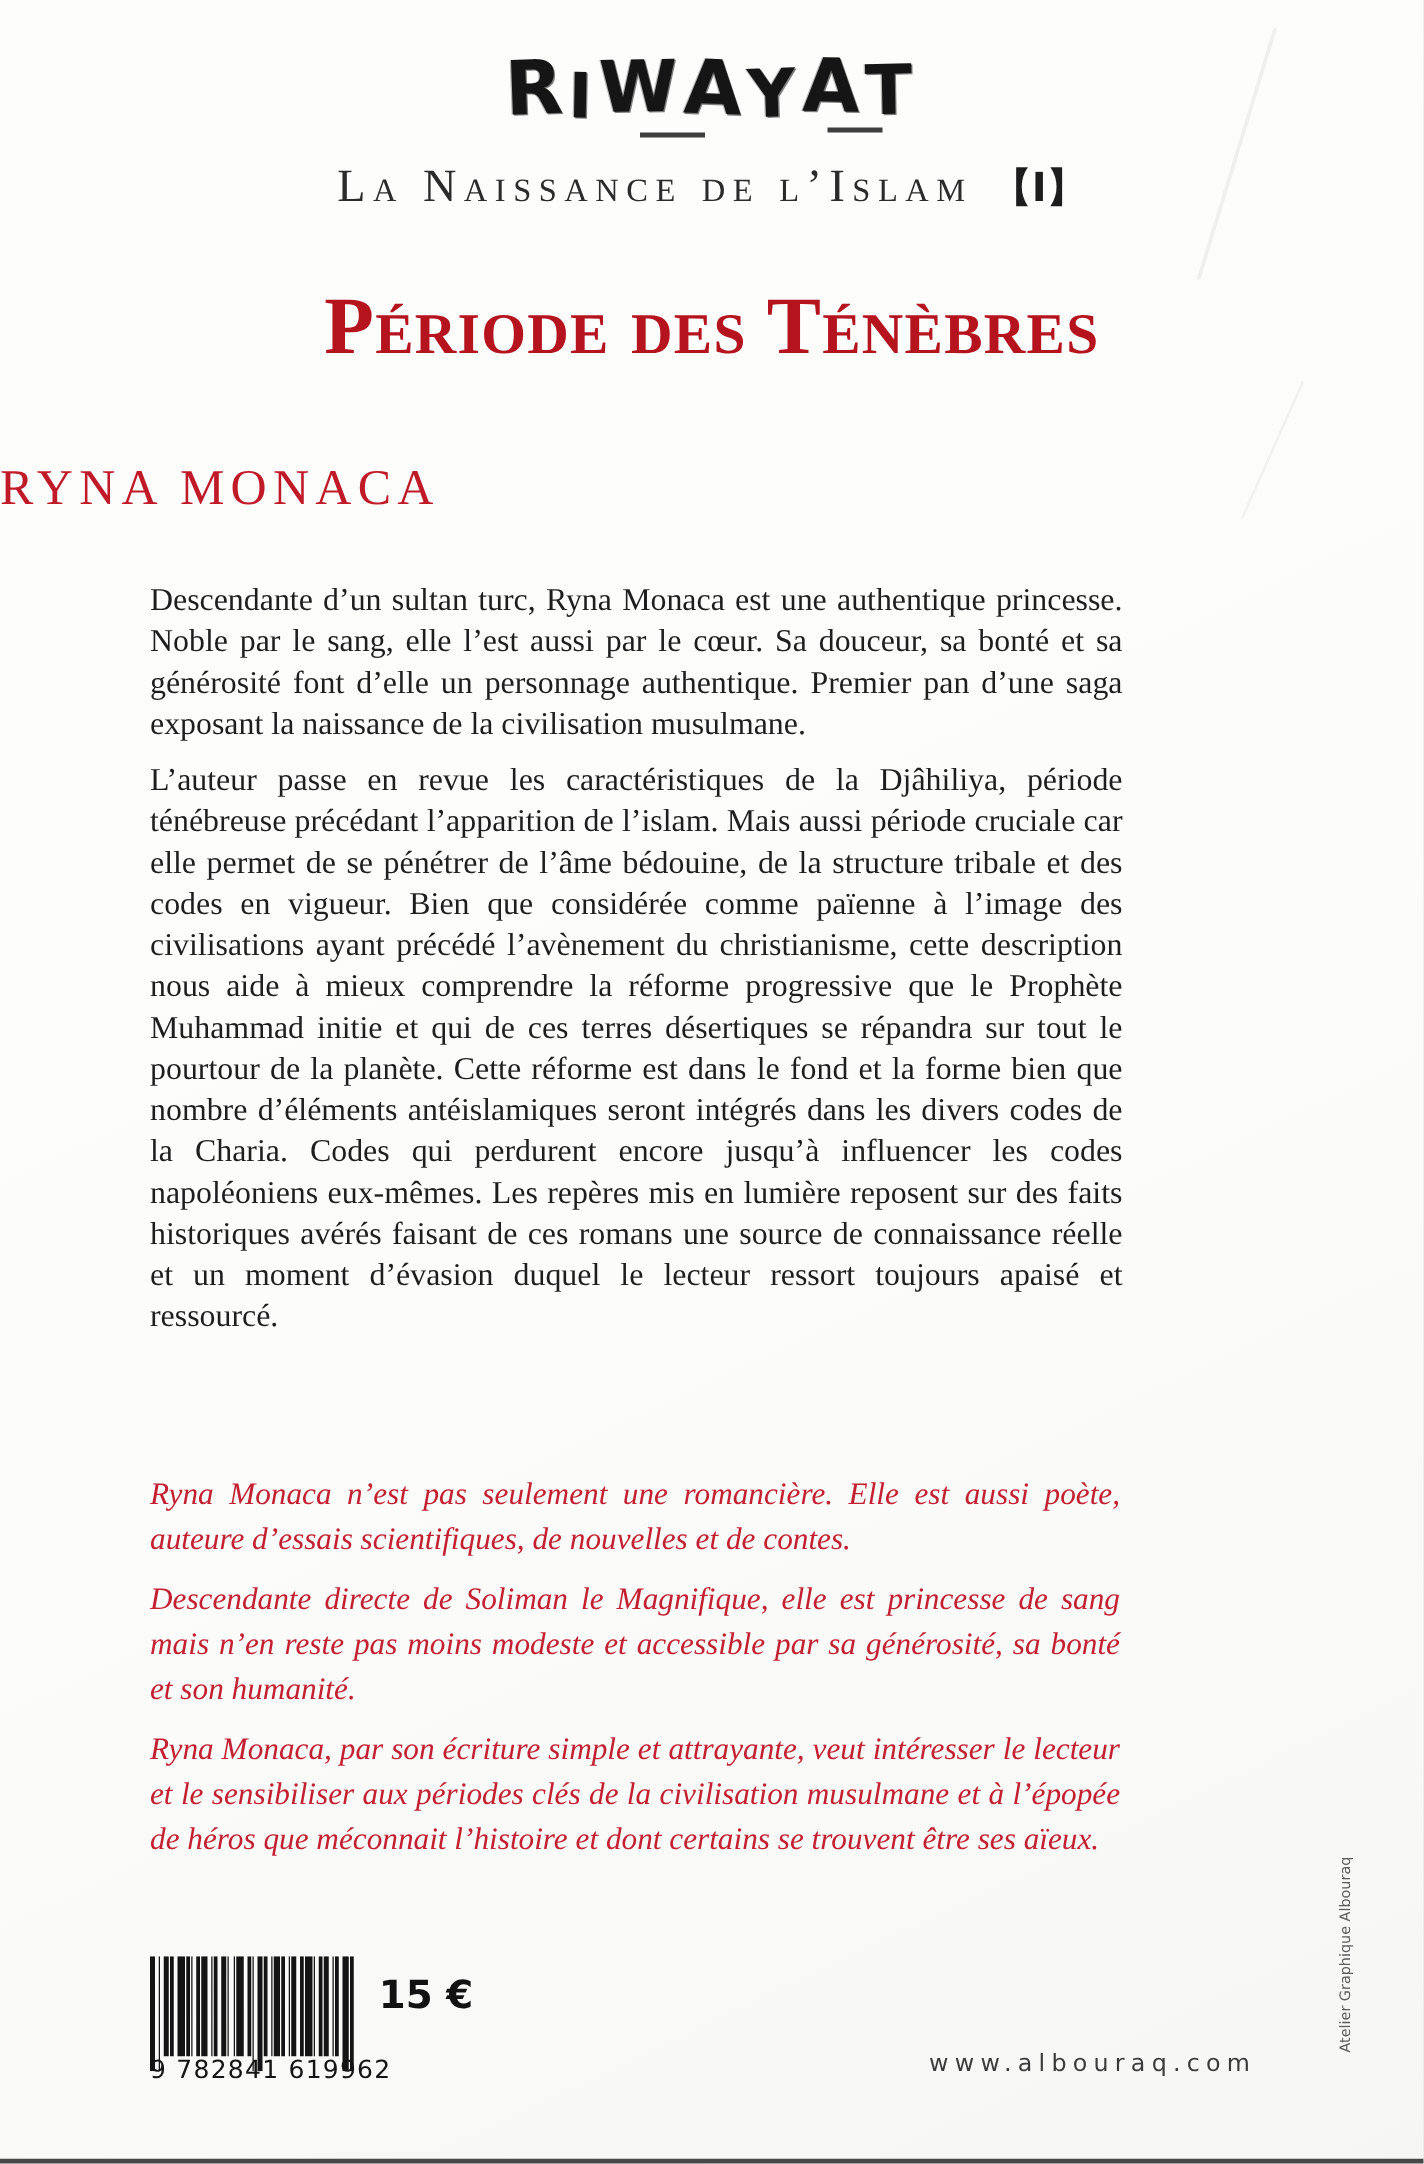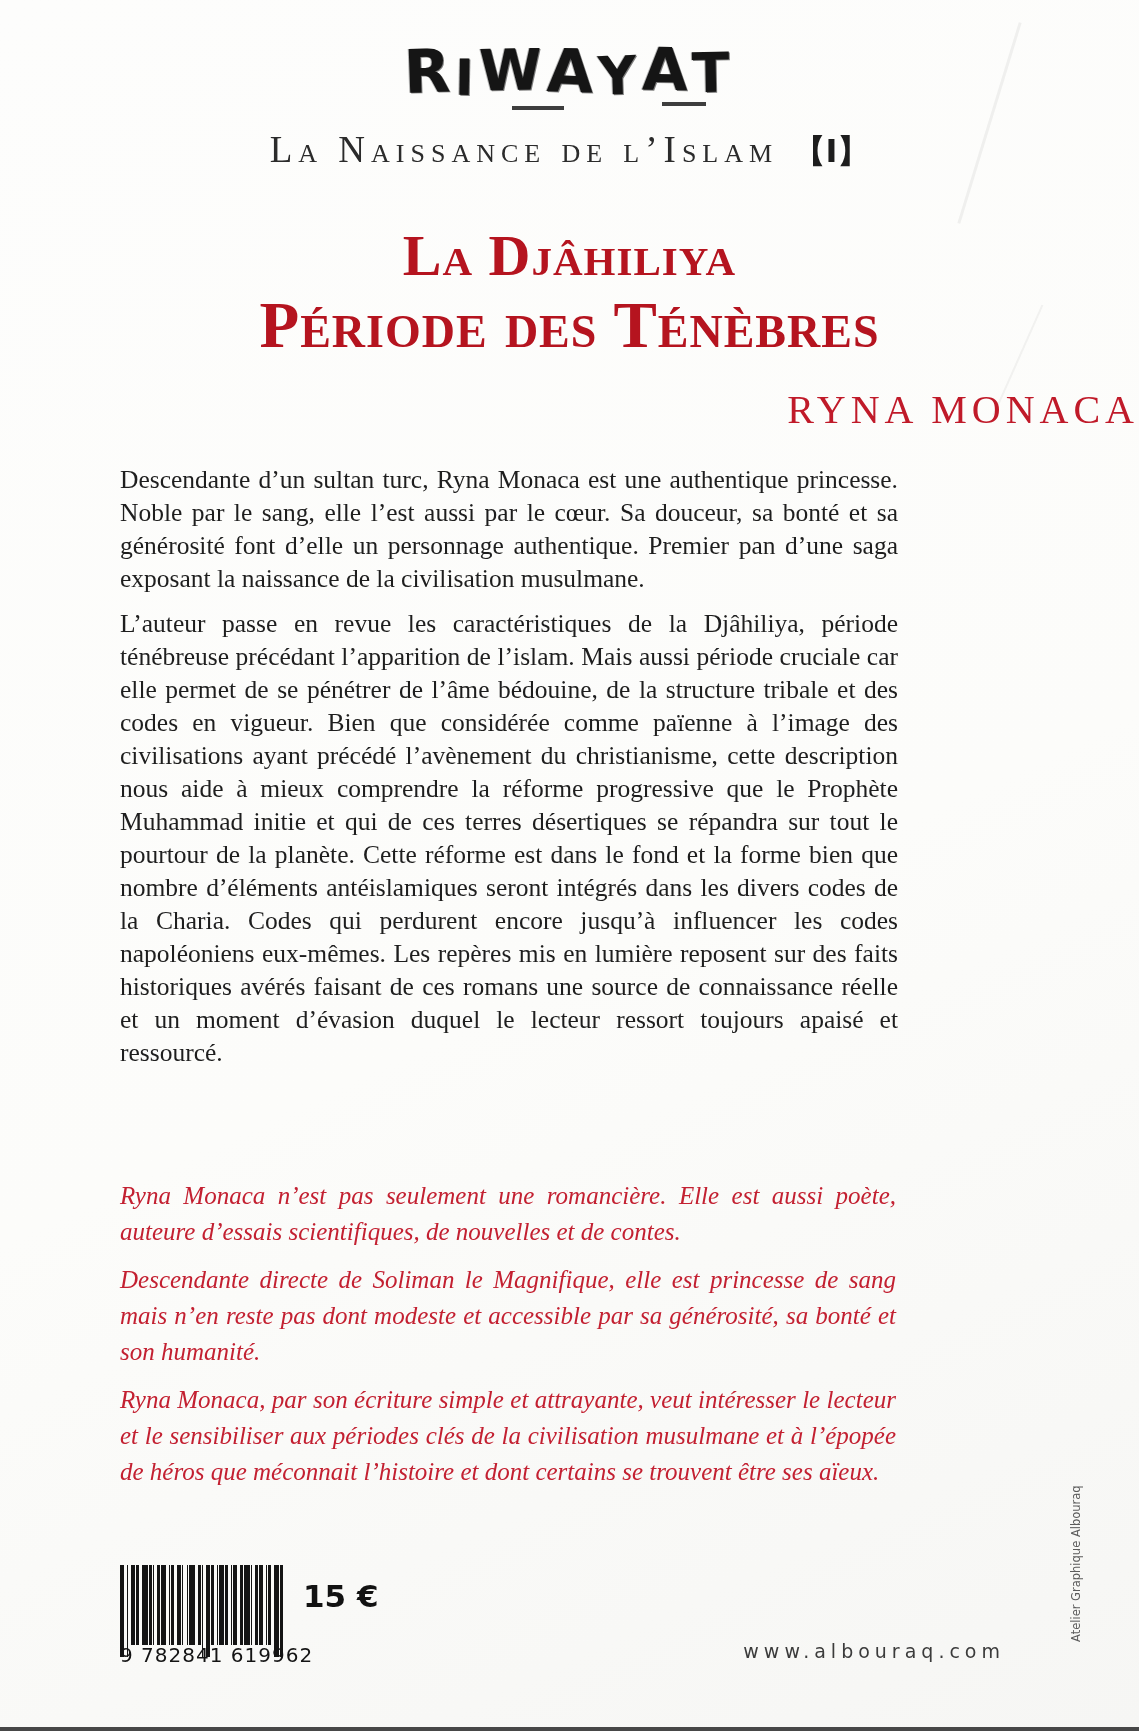--- a/index.html
+++ b/index.html
@@ -39,21 +39,21 @@
   .collection .vol {
     font-family:"DejaVu Sans", sans-serif; font-variant:normal;
     font-weight:600; font-size:32px; letter-spacing:0; color:#1d1d1d;
   }
 
   
   .title-block { position:absolute; top:224px; left:0; right:0; text-align:center; color:#b5141f; }
   .title-line1 { font-variant:small-caps; font-weight:bold; font-size:58px; line-height:1.1; letter-spacing:1px; }
   .title-line2 { font-variant:small-caps; font-weight:bold; font-size:65px; line-height:1.15; letter-spacing:1px; }
   .author {
-    position:absolute; top:386px; left:0; right:0; text-align:right;
+    position:absolute; top:366px; left:0; right:0; text-align:left;
     font-size:40px; letter-spacing:5px; color:#c01a29;
   }
 
   
   .synopsis {
     position:absolute; top:451px; left:108px; width:802px;
     font-size:25.5px; line-height:33px; text-align:justify; color:#1e1e1e;
   }
   .synopsis p { margin:12px; }
 
@@ -106,34 +106,33 @@
     <span class="logo-mark m1"></span>
     <span class="logo-mark m2"></span>
   </div>
 
   <div class="collection">
     <span>La Naissance de l’Islam</span>
     <span class="vol">【I】</span>
   </div>
 
   <div class="title-block">
-    <div class="title-line1">La Djâhiliya</div>
     <div class="title-line2">Période des Ténèbres</div>
   </div>
 
   <div class="author">RYNA MONACA</div>
 
   <div class="synopsis">
     <p>Descendante d’un sultan turc, Ryna Monaca est une authentique princesse. Noble par le sang, elle l’est aussi par le cœur. Sa douceur, sa bonté et sa générosité font d’elle un personnage authentique. Premier pan d’une saga exposant la naissance de la civilisation musulmane.</p>
     <p>L’auteur passe en revue les caractéristiques de la Djâhiliya, période ténébreuse précédant l’apparition de l’islam. Mais aussi période cruciale car elle permet de se pénétrer de l’âme bédouine, de la structure tribale et des codes en vigueur. Bien que considérée comme païenne à l’image des civilisations ayant précédé l’avènement du christianisme, cette description nous aide à mieux comprendre la réforme progressive que le Prophète Muhammad initie et qui de ces terres désertiques se répandra sur tout le pourtour de la planète. Cette réforme est dans le fond et la forme bien que nombre d’éléments antéislamiques seront intégrés dans les divers codes de la Charia. Codes qui perdurent encore jusqu’à influencer les codes napoléoniens eux-mêmes. Les repères mis en lumière reposent sur des faits historiques avérés faisant de ces romans une source de connaissance réelle et un moment d’évasion duquel le lecteur ressort toujours apaisé et ressourcé.</p>
   </div>
 
   <div class="bio">
     <p>Ryna Monaca n’est pas seulement une romancière. Elle est aussi poète, auteure d’essais scientifiques, de nouvelles et de contes.</p>
-    <p>Descendante directe de Soliman le Magnifique, elle est princesse de sang mais n’en reste pas dont modeste et accessible par sa générosité, sa bonté et son humanité.</p>
+    <p>Descendante directe de Soliman le Magnifique, elle est princesse de sang mais n’en reste pas moins modeste et accessible par sa générosité, sa bonté et son humanité.</p>
     <p>Ryna Monaca, par son écriture simple et attrayante, veut intéresser le lecteur et le sensibiliser aux périodes clés de la civilisation musulmane et à l’épopée de héros que méconnait l’histoire et dont certains se trouvent être ses aïeux.</p>
   </div>
 
   <div class="barcode-block">
     <div class="bars" id="barcode-bars">
         <span class="bar guard" style="width: 4px;"></span>
         <span class="bar sp" style="width: 3px;"></span>
         <span class="bar guard" style="width: 1px;"></span>
         <span class="bar sp" style="width: 3px;"></span>
         <span class="bar" style="width: 4px;"></span>

